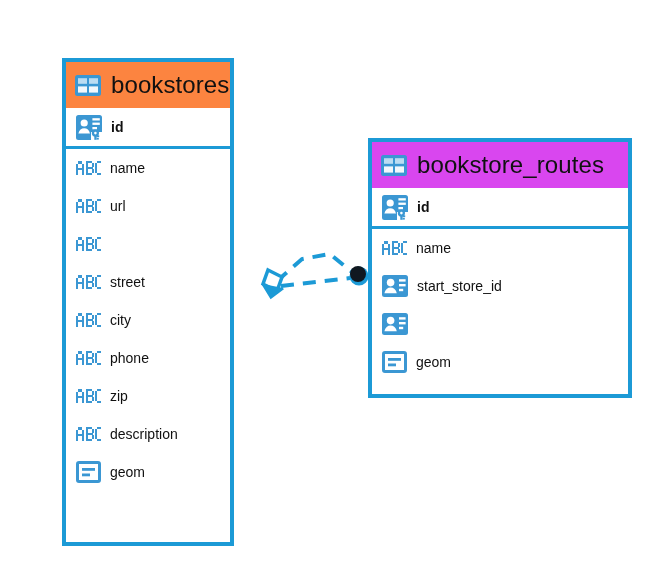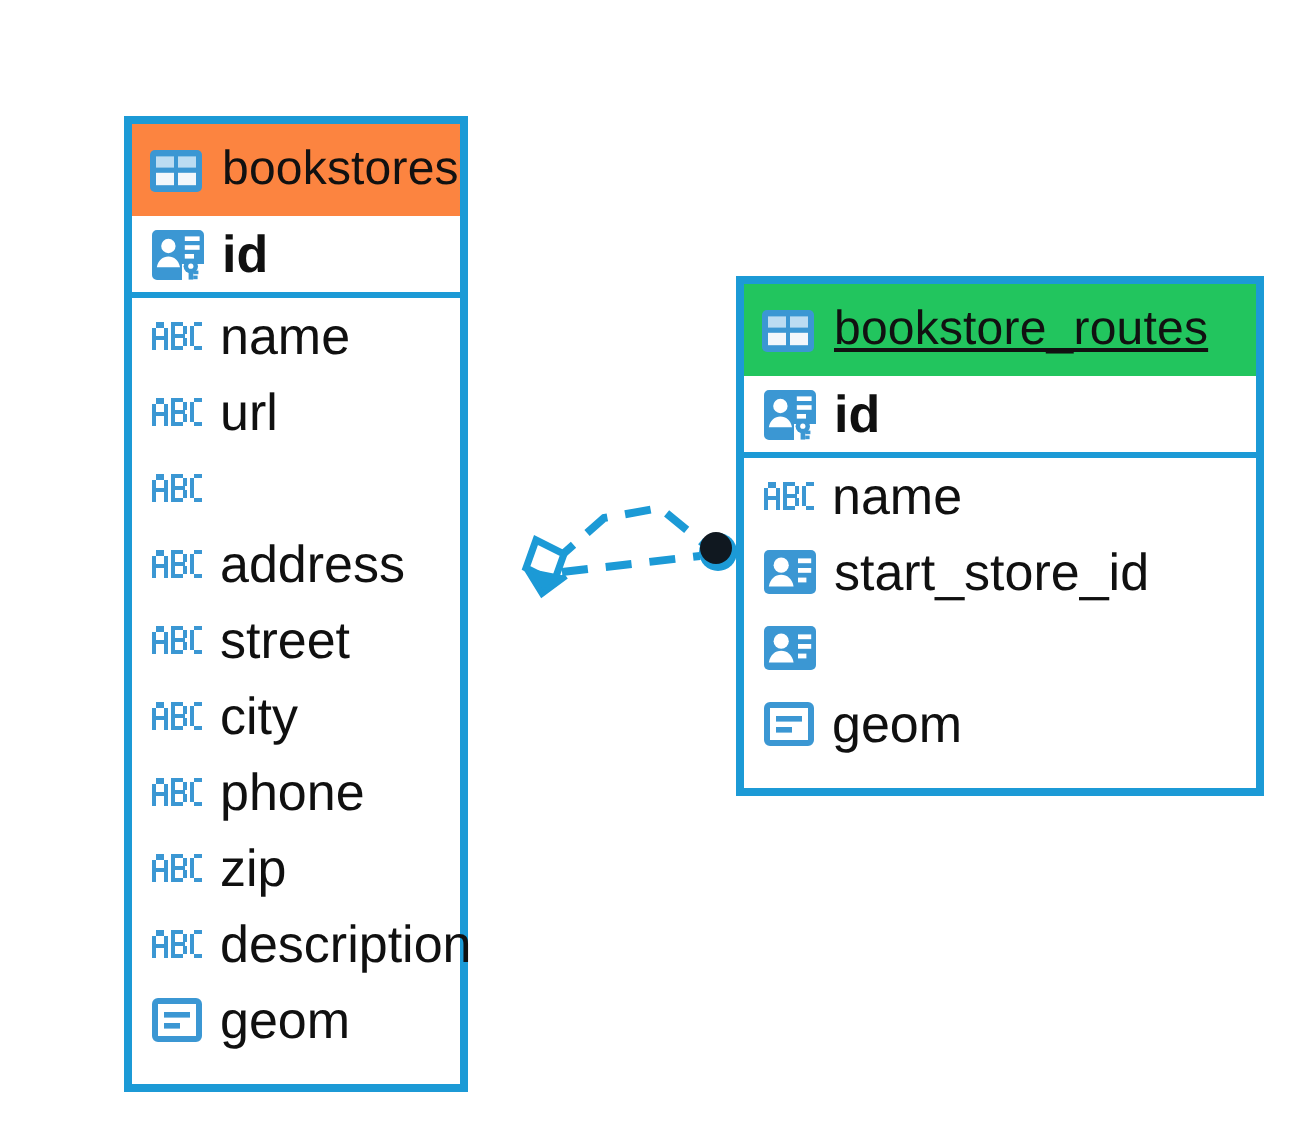--- a/index.html
+++ b/index.html
@@ -23,21 +23,21 @@
     font-size:24px;color:#111111;
     white-space:nowrap;
   }
   .tbl-header .hdr-label{margin-left:10px;letter-spacing:.1px;}
 
   .rows{display:block;}
   .row{
     display:flex;align-items:center;
     height:38px;box-sizing:border-box;
     padding-left:10px;
-    font-size:26px;color:#101010;
+    font-size:14px;color:#101010;
     white-space:nowrap;
   }
   .row.pk{font-weight:bold;border-bottom:3px solid #1C9AD6;height:41px;}
   .row .fld-label{margin-left:9px;}
 
   
   .ico{flex:0 0 auto;display:inline-block;line-height:0;}
   .ico svg{display:block;}
 
   
@@ -164,42 +164,20 @@
               <rect x="15.5" y="8" width="2" height="4"></rect>
                 <rect x="9.5" y="12" width="6" height="2"></rect>
               <rect x="21" y="0" width="4" height="2"></rect>
                 <rect x="19" y="2" width="2" height="10"></rect>
               <rect x="21" y="12" width="4" height="2"></rect>
             </g>
           </svg>
         </span>
       </div>
 
-      <div class="row">
-        <span class="ico">
-          <svg width="25" height="14" viewBox="0 0 25 14" shape-rendering="crispEdges">
-            <g fill="#3B97D3">
-              <rect x="0" y="3" width="2" height="11"></rect>
-                <rect x="2" y="0" width="4" height="3"></rect>
-              <rect x="6" y="3" width="2" height="11"></rect>
-                <rect x="2" y="7" width="4" height="2"></rect>
-              <rect x="9.5" y="0" width="6" height="2"></rect>
-                <rect x="9.5" y="2" width="2" height="12"></rect>
-              <rect x="15.5" y="2" width="2" height="4"></rect>
-                <rect x="11.5" y="6" width="5" height="2"></rect>
-              <rect x="15.5" y="8" width="2" height="4"></rect>
-                <rect x="9.5" y="12" width="6" height="2"></rect>
-              <rect x="21" y="0" width="4" height="2"></rect>
-                <rect x="19" y="2" width="2" height="10"></rect>
-              <rect x="21" y="12" width="4" height="2"></rect>
-            </g>
-          </svg>
-        </span>
-        <span class="fld-label">address</span>
-      </div>
 
       <div class="row">
         <span class="ico">
           <svg width="25" height="14" viewBox="0 0 25 14" shape-rendering="crispEdges">
             <g fill="#3B97D3">
               <rect x="0" y="3" width="2" height="11"></rect>
                 <rect x="2" y="0" width="4" height="3"></rect>
               <rect x="6" y="3" width="2" height="11"></rect>
                 <rect x="2" y="7" width="4" height="2"></rect>
               <rect x="9.5" y="0" width="6" height="2"></rect>
@@ -318,21 +296,21 @@
           </svg>
         </span>
         <span class="fld-label">geom</span>
       </div>
 
     </div>
   </div>
 
   <div class="table-node" style="left:368px; top:138px; width:264px; height:260px;">
 
-    <div class="tbl-header" style="background:#22c55e;text-decoration:underline;">
+    <div class="tbl-header" style="background:#d946ef;">
       <span class="ico">
         <svg width="26" height="21" viewBox="0 0 26 21">
           <rect x="0" y="0" width="26" height="21" rx="2.5" fill="#3B97D3"></rect>
           <rect x="3" y="3.2" width="9" height="5.6" fill="#BBDCF2"></rect>
           <rect x="14" y="3.2" width="9" height="5.6" fill="#BBDCF2"></rect>
           <rect x="3" y="11.4" width="9" height="6.2" fill="#F2F7FB"></rect>
           <rect x="14" y="11.4" width="9" height="6.2" fill="#F2F7FB"></rect>
         </svg>
       </span>
       <span class="hdr-label">bookstore_routes</span>

